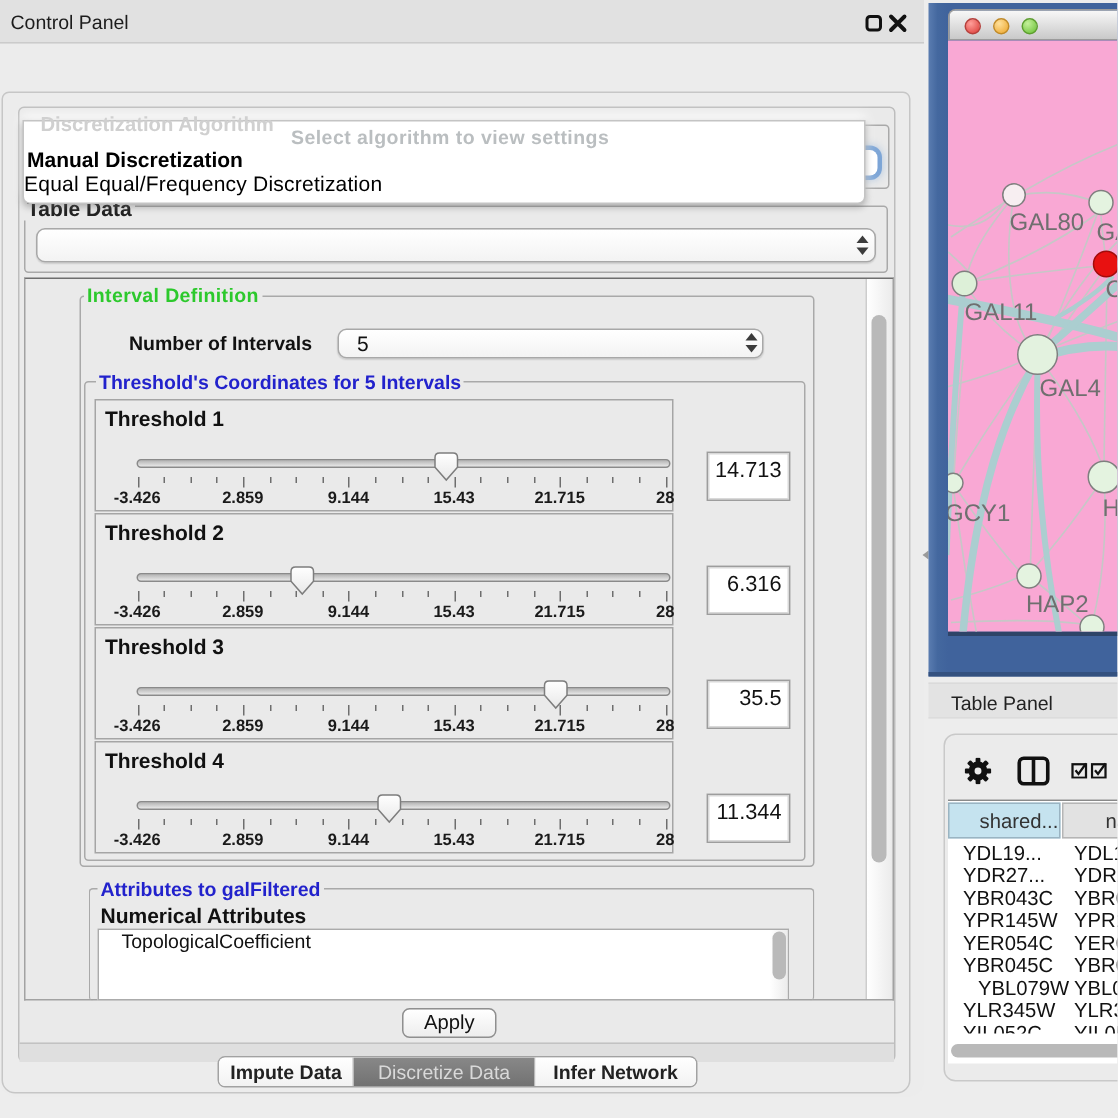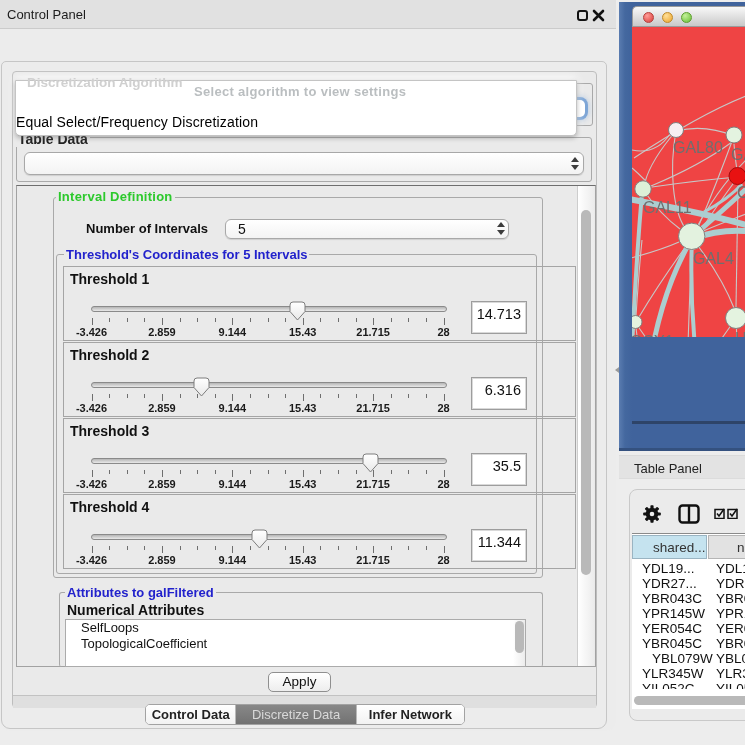--- a/index.html
+++ b/index.html
@@ -40,21 +40,21 @@
   border:1px solid #a8a8a8; border-radius:6px; box-shadow:0 1px 1px rgba(0,0,0,.12);
   font-size:14px; color:#111; }
 .combo .cv { position:absolute; left:12px; top:3px; }
 .spin { position:absolute; width:8px; display:block; }
 .spin .u { display:block; width:0; height:0; border-left:4px solid transparent; border-right:4px solid transparent;
   border-bottom:5px solid #3c3c3c; margin-bottom:3px; }
 .spin .d { display:block; width:0; height:0; border-left:4px solid transparent; border-right:4px solid transparent;
   border-top:5px solid #3c3c3c; }
 
 
-.tpanel { position:absolute; left:63px; width:513px; height:75px; border:1px solid #a5a5a5; }
+.tpanel { position:absolute; left:63px; width:386px; height:75px; border:1px solid #a5a5a5; }
 .tpanel .tt { position:absolute; left:6px; top:4px; font-weight:bold; font-size:14px; color:#111; }
 .groove { position:absolute; left:27px; top:39px; width:356px; height:6px;
   border:1px solid #8a8a8a; border-radius:3px;
   background:linear-gradient(#b5b5b5,#e9e9e9); }
 .ticks { position:absolute; top:51px; }
 .tick { position:absolute; width:1px; background:#6e6e6e; }
 .tlabels { position:absolute; top:59px; font-size:11px; font-weight:bold; color:#1a1a1a; }
 .tlab { position:absolute; transform:translateX(-50%); white-space:nowrap; }
 .thumb { position:absolute; top:34px; width:17px; height:20px; }
 .vbox { position:absolute; left:407px; top:34px; width:56px; height:33px; background:#fff;
@@ -90,21 +90,21 @@
 
 
 #netframe { left:619px; top:2px; width:126px; height:449px;
   background:linear-gradient(90deg,#5a7cb0 0px,#44689f 6px,#40639c 13px); }
 #tpstrip { left:619px; top:455px; width:126px; height:24px; background:#e3e3e3;
   border-top:1px solid #dadada; border-bottom:1px solid #dcdcdc; }
 #nettitle { left:632px; top:6px; width:113px; height:21px;
   background:linear-gradient(#f8f8f8,#c9c9c9); border:1px solid #9b9b9b; border-right:none;
   border-radius:5px 0 0 0; }
 .light { position:absolute; top:12px; width:11px; height:11px; border-radius:50%; }
-#netcanvas { left:632px; top:27px; width:113px; height:310px; background:#ef4444; overflow:hidden; }
+#netcanvas { left:632px; top:27px; width:113px; height:394px; background:#f9a8d4; overflow:hidden; }
 
 
 #tpLabel { left:634px; top:461px; font-size:13px; color:#222; }
 #tablebox { left:629px; top:489px; width:126px; height:232px; background:#ebebeb;
   border:1px solid #c9c9c9; border-radius:8px 0 0 8px; }
 #tbl { left:632px; top:533px; width:113px; height:176px; background:#fff;
   border-top:1px solid #8a8a8a; overflow:hidden; font-size:13.5px; }
 .hcell { position:absolute; top:1px; height:24px; }
 .trow { position:absolute; left:0; width:200px; height:15px; color:#111; }
 </style>
@@ -337,39 +337,39 @@
         </defs>
     <path d="M1,4 Q1,1 4,1 L13,1 Q16,1 16,4 L16,10.5 L8.5,19 L1,10.5 Z" fill="url(#tg4)" stroke="#7d7d7d" stroke-width="1"></path>
   </svg>
   <div class="vbox">11.344</div>
 </div>
 
 <div class="group" style="left:59px;top:592px;width:484px;height:75px;border-bottom:none"></div>
 <div class="gtitle" style="left:65px;top:585px;color:#2222cc">Attributes to galFiltered</div>
 <div class="abs" style="left:67px;top:602px;font-size:14px;font-weight:bold;color:#111">Numerical Attributes</div>
 <div class="abs" id="attrlist">
-  <div>SelfLoops</div>
   <div>TopologicalCoefficient</div>
 </div>
 <div class="sbtrackv" style="left:513px;top:620px;width:12px;height:46px"></div>
 <div class="sbthumb" style="left:515px;top:621px;width:9px;height:32px"></div>
 
 <div class="abs" id="apply">Apply</div>
 <div class="abs" style="left:13px;top:695px;width:583px;height:13px;background:#dfdfdf;border-top:1px solid #c2c2c2"></div>
 
 <div class="abs" id="btabs">
-  <div class="tab" style="width:91px">Control Data</div>
+  <div class="tab" style="width:91px">Impute Data</div>
   <div class="tab sel" style="width:121px">Discretize Data</div>
   <div class="tab" style="width:108px">Infer Network</div>
 </div>
 
 <div class="abs" id="popup">
   <div class="abs" style="left:178px;top:3px;color:#babec0;font-weight:bold;font-size:13px;letter-spacing:0.3px">Select algorithm to view settings</div>
   <div class="abs" style="left:11px;top:-6px;color:#d0d0d0;font-weight:bold;font-size:13.5px">Discretization Algorithm</div>
-  <div class="abs" style="left:0px;top:33px;color:#000;font-size:14px;letter-spacing:0.15px">Equal Select/Frequency Discretization</div>
+  <div class="abs" style="left:2px;top:17px;color:#000;font-weight:bold;font-size:14px">Manual Discretization</div>
+  <div class="abs" style="left:0px;top:33px;color:#000;font-size:14px;letter-spacing:0.15px">Equal Equal/Frequency Discretization</div>
 </div>
 
 <div class="abs" style="left:615px;top:367px;width:0;height:0;border-top:3px solid transparent;border-bottom:3px solid transparent;border-right:4px solid #9a9a9a"></div>
 
 <div class="abs" id="netframe"></div>
 <div class="abs" style="left:632px;top:421px;width:113px;height:3px;background:#2e4468"></div>
 <div class="abs" style="left:619px;top:448px;width:126px;height:3px;background:#34517f"></div>
 <div class="abs" id="tpstrip"></div>
 <div class="abs" id="nettitle"></div>
 <div class="light" style="left:643px;background:radial-gradient(circle at 35% 30%, #ff9f9a, #da3935);border:1px solid #b5403c"></div>

